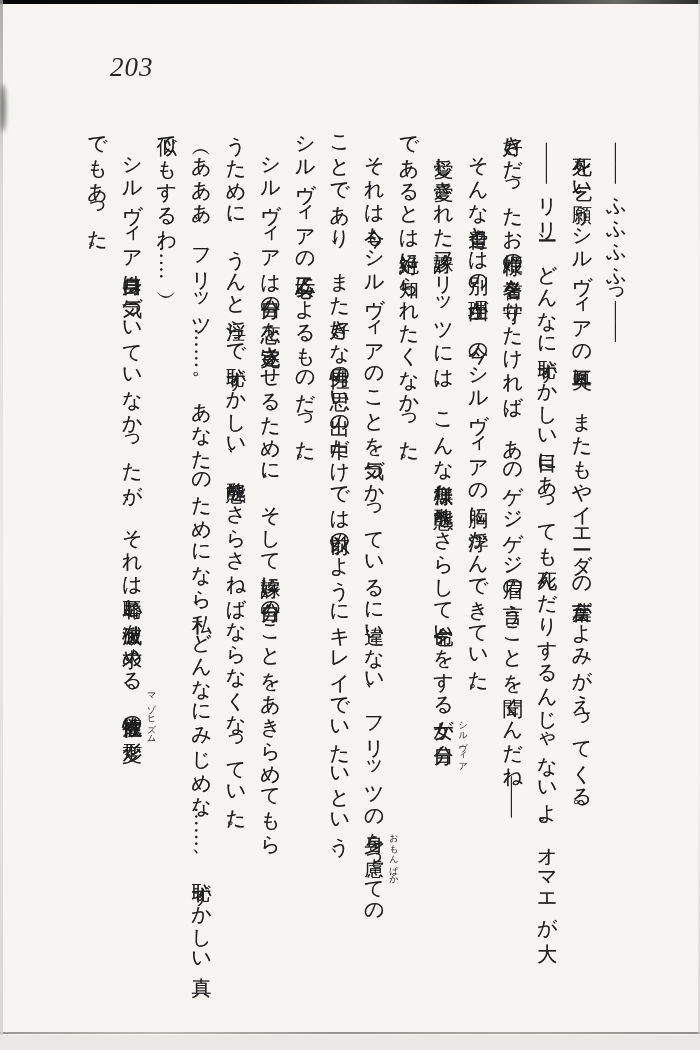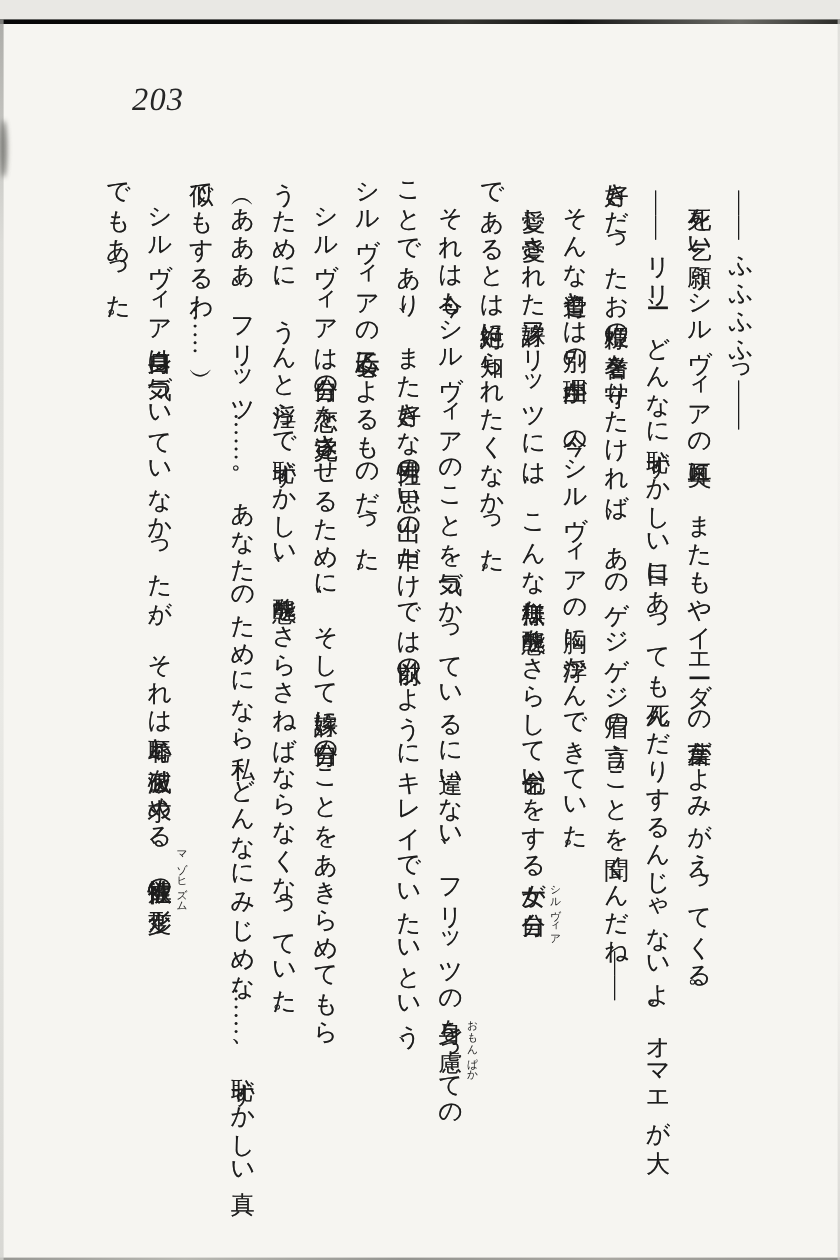--- a/index.html
+++ b/index.html
@@ -1,21 +1,21 @@
 <!DOCTYPE html>
 <html lang="ja" style="--ink: #1d1d1d; --paper: #f6f5f1;"><head>
 <meta charset="utf-8">
 <style>
   html, body { margin: 0; padding: 0; background: #e9e8e4; }
 
   .page {
     position: relative;
     width: 700px;
     height: 1035px;
-    margin: 16px auto;
+    margin: 0 auto;
     background: var(--paper, #f6f5f1);
     overflow: hidden;
     font-family: "Liberation Serif", "DejaVu Serif", serif;
   }
 
   
   .edge-top {
     position: absolute; top: 0; left: 0; width: 100%; height: 4px;
     background: linear-gradient(to right,
       #060606 0%, #0e0e0e 40%, #343430 55%, #141414 68%,

